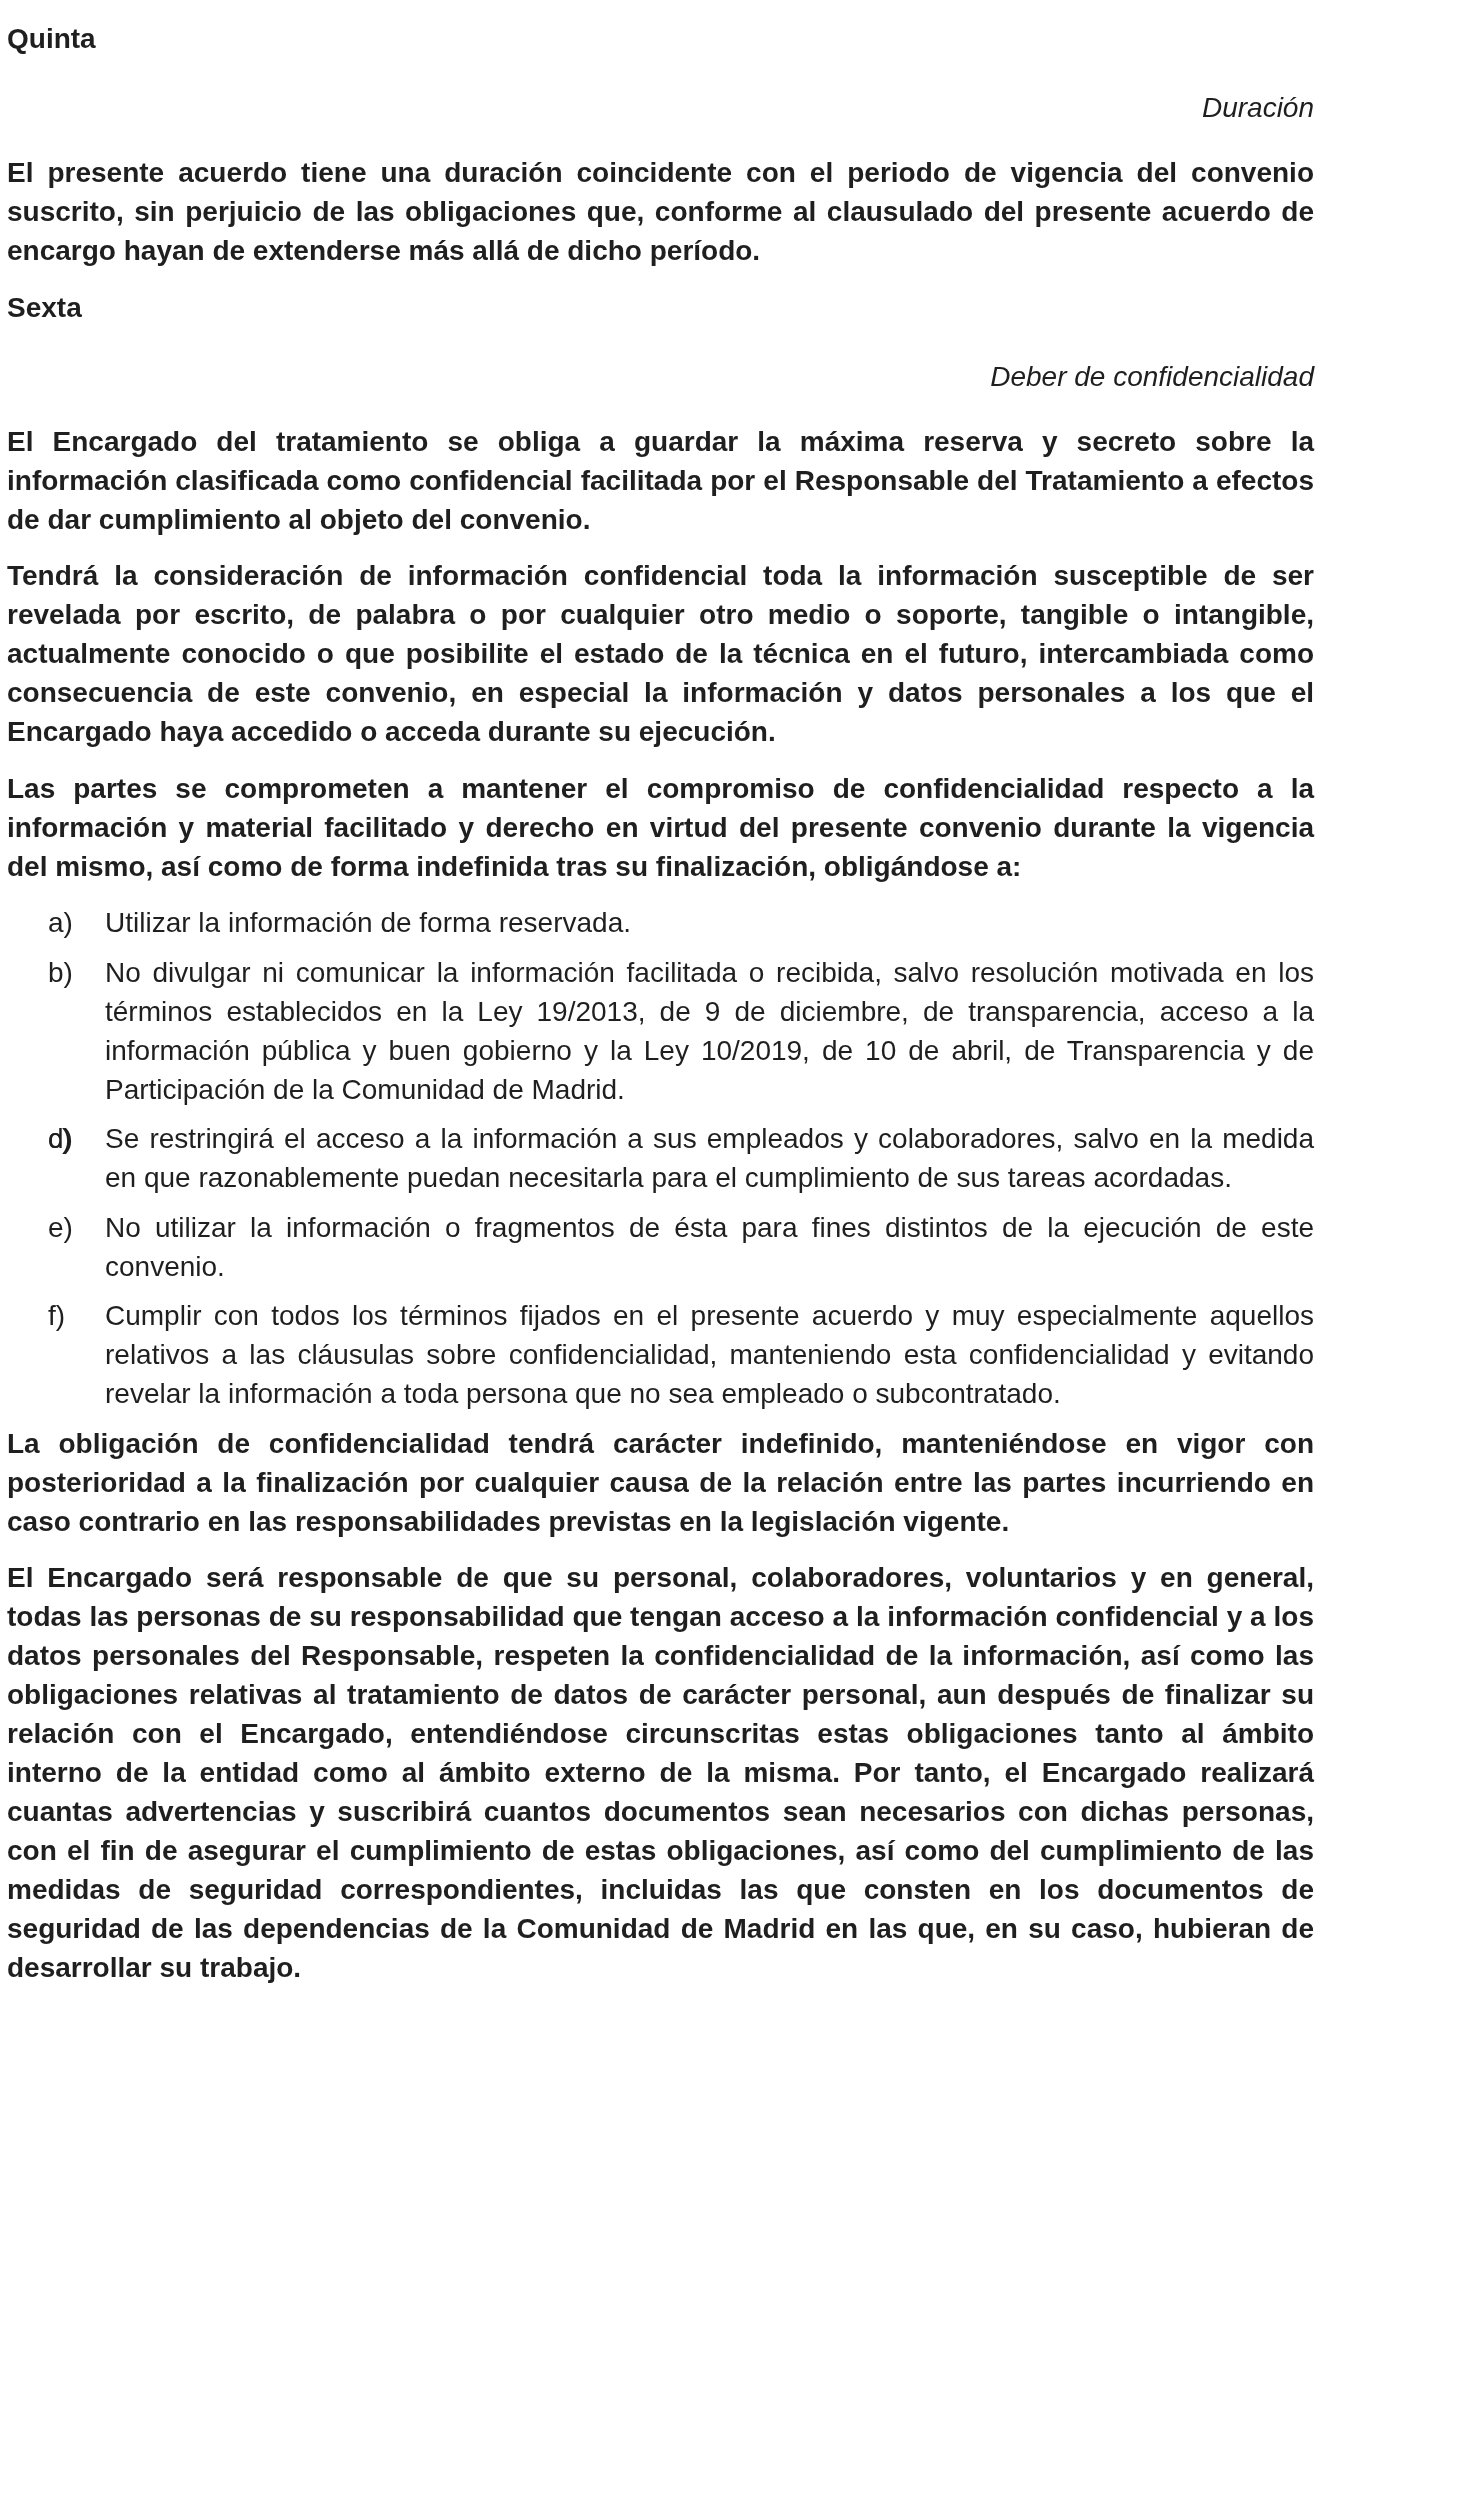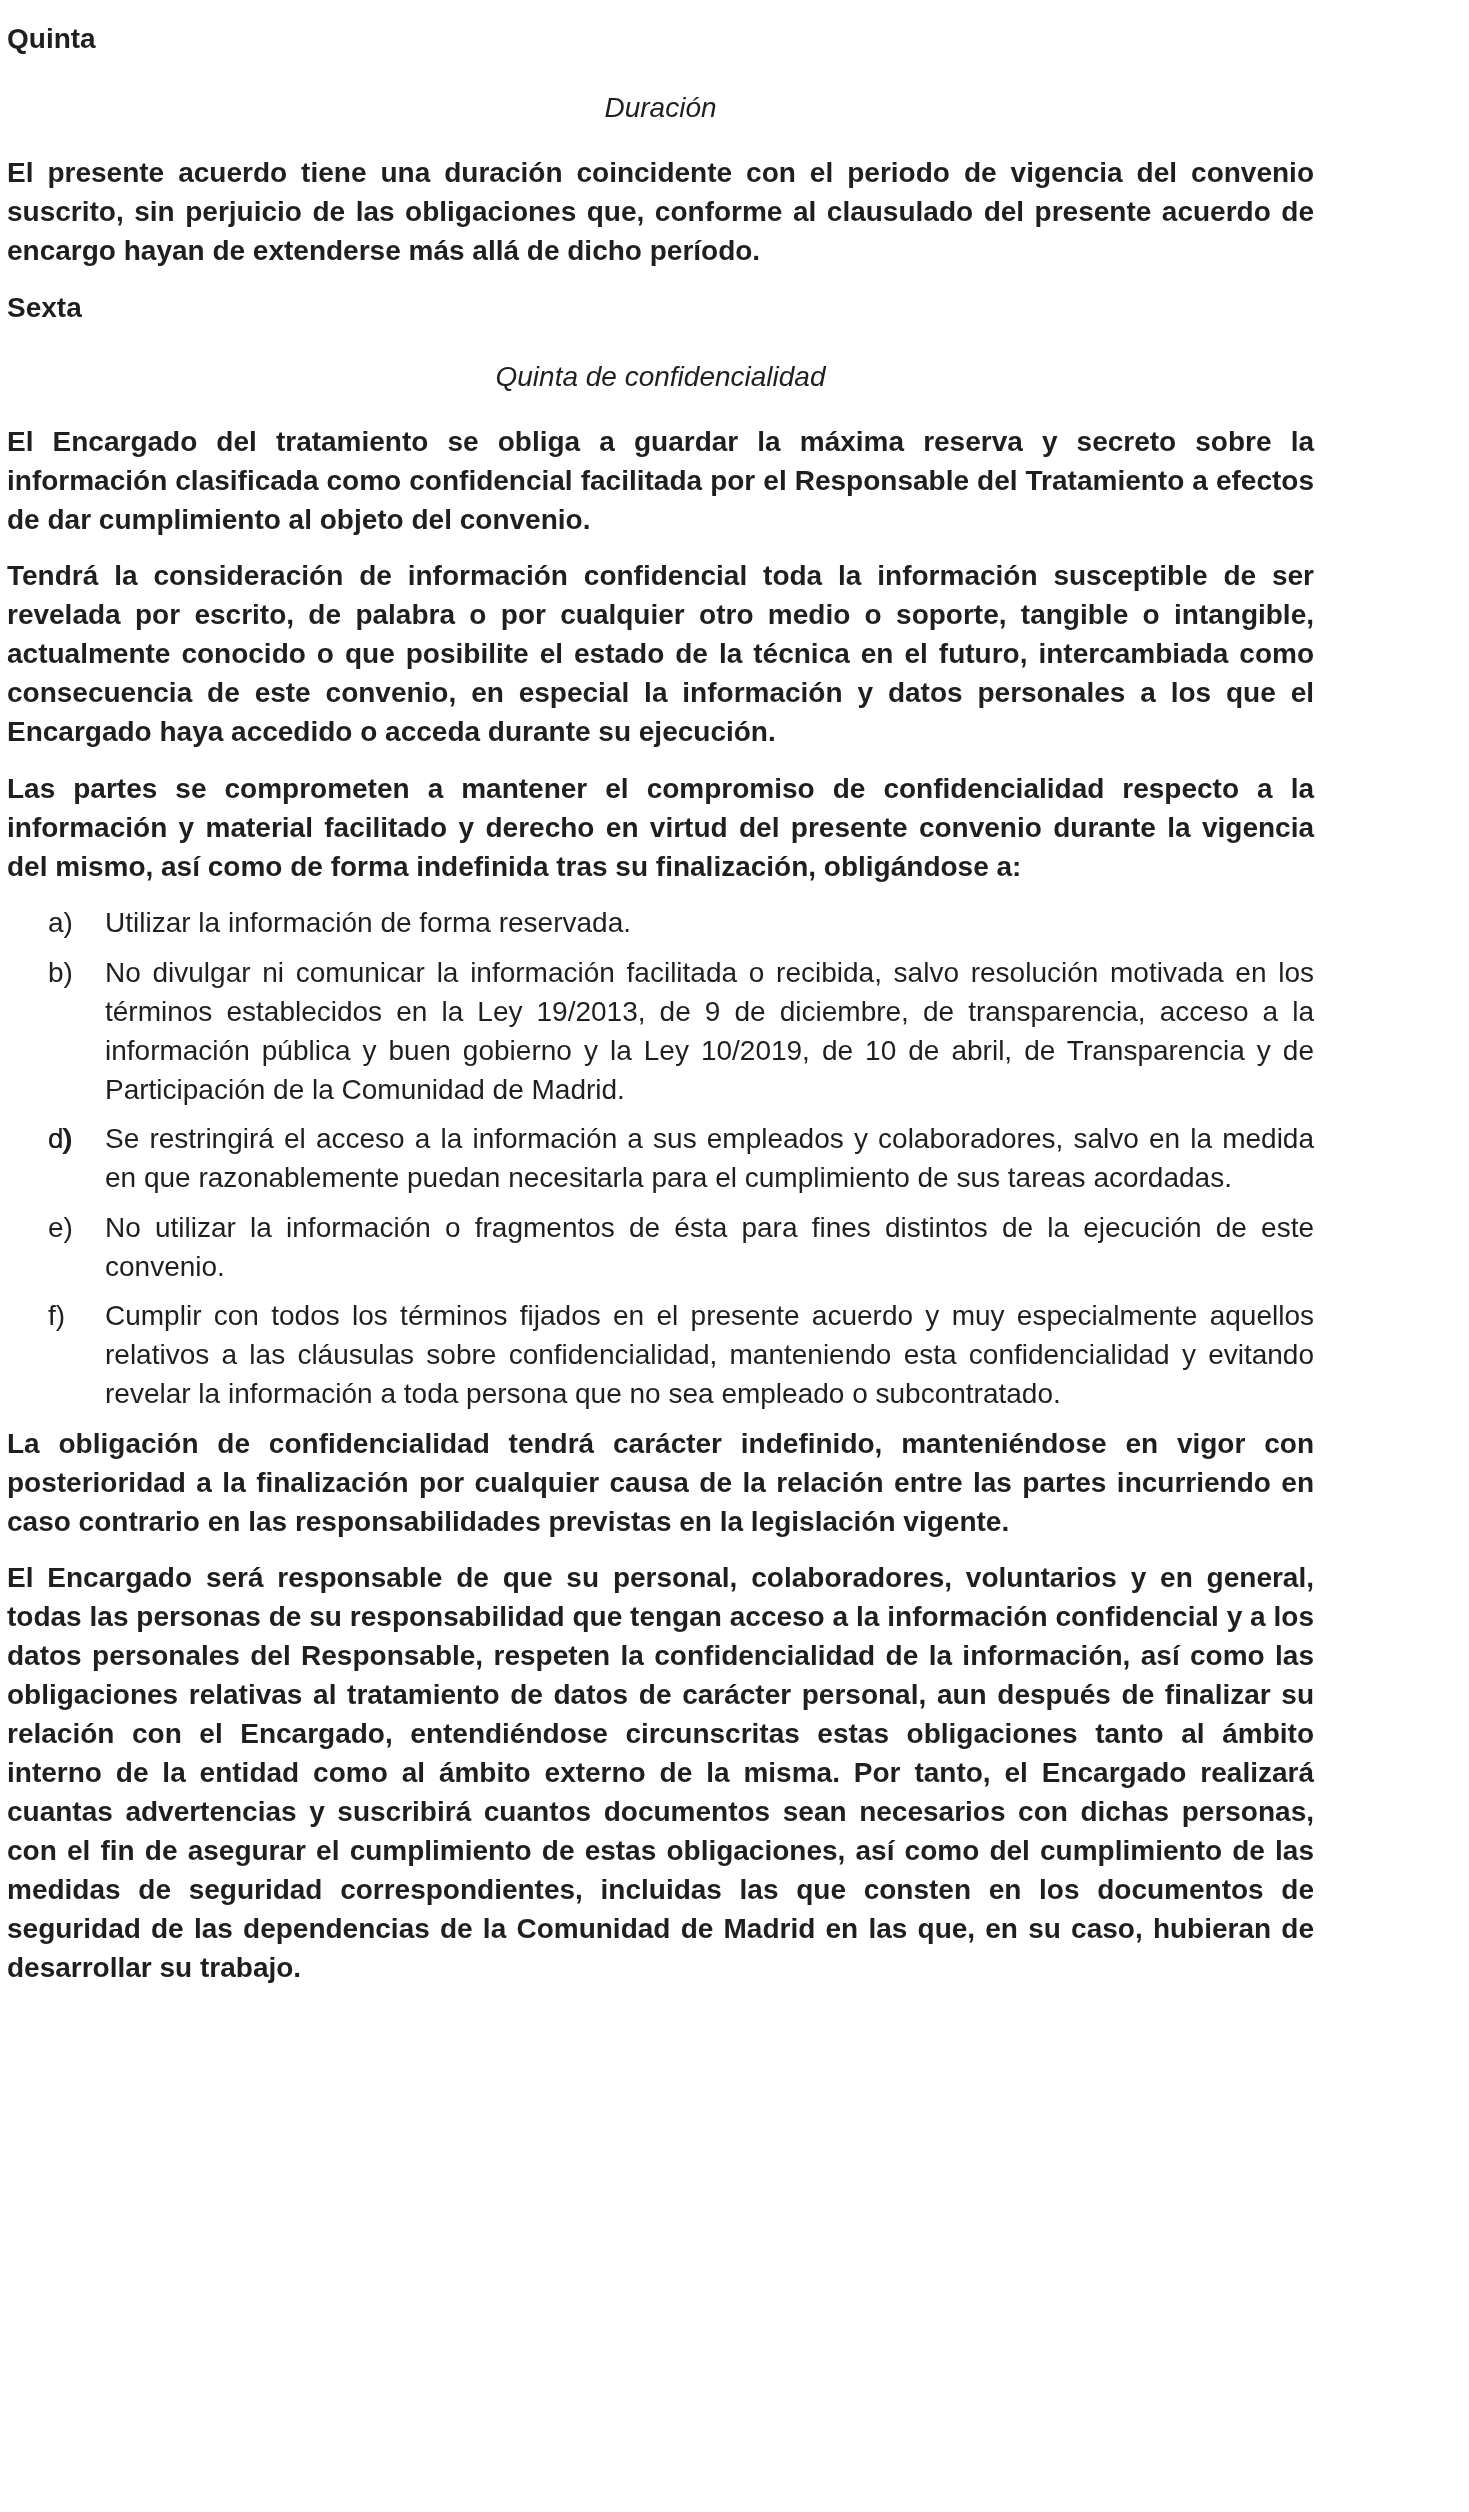--- a/index.html
+++ b/index.html
@@ -29,21 +29,21 @@
     margin: 0 0 30px 0;
     text-align: left;
   }
   .clause-heading.spaced {
     margin-top: 17.5px;
   }
   .clause-subheading {
     font-style: italic;
     font-weight: normal;
     margin: 0 0 26px 0;
-    text-align: center;
+    text-align: right;
   }
   .para {
     margin: 0 0 17.5px 0;
     text-align: justify;
     font-weight: bold;
   }
   .obligation-list {
     list-style: none;
     margin: 0 0 7px 0;
     padding: 0;
@@ -66,21 +66,21 @@
 <div class="page">
 
   <h2 class="clause-heading">Quinta</h2>
 
   <p class="clause-subheading">Duración</p>
 
   <p class="para">El presente acuerdo tiene una duración coincidente con el periodo de vigencia del convenio suscrito, sin perjuicio de las obligaciones que, conforme al clausulado del presente acuerdo de encargo hayan de extenderse más allá de dicho período.</p>
 
   <h2 class="clause-heading spaced">Sexta</h2>
 
-  <p class="clause-subheading">Quinta de confidencialidad</p>
+  <p class="clause-subheading">Deber de confidencialidad</p>
 
   <p class="para">El Encargado del tratamiento se obliga a guardar la máxima reserva y secreto sobre la información clasificada como confidencial facilitada por el Responsable del Tratamiento a efectos de dar cumplimiento al objeto del convenio.</p>
 
   <p class="para">Tendrá la consideración de información confidencial toda la información susceptible de ser revelada por escrito, de palabra o por cualquier otro medio o soporte, tangible o intangible, actualmente conocido o que posibilite el estado de la técnica en el futuro, intercambiada como consecuencia de este convenio, en especial la información y datos personales a los que el Encargado haya accedido o acceda durante su ejecución.</p>
 
   <p class="para">Las partes se comprometen a mantener el compromiso de confidencialidad respecto a la información y material facilitado y derecho en virtud del presente convenio durante la vigencia del mismo, así como de forma indefinida tras su finalización, obligándose a:</p>
 
   <ol class="obligation-list">
     <li>
       <span class="marker">a)</span>

